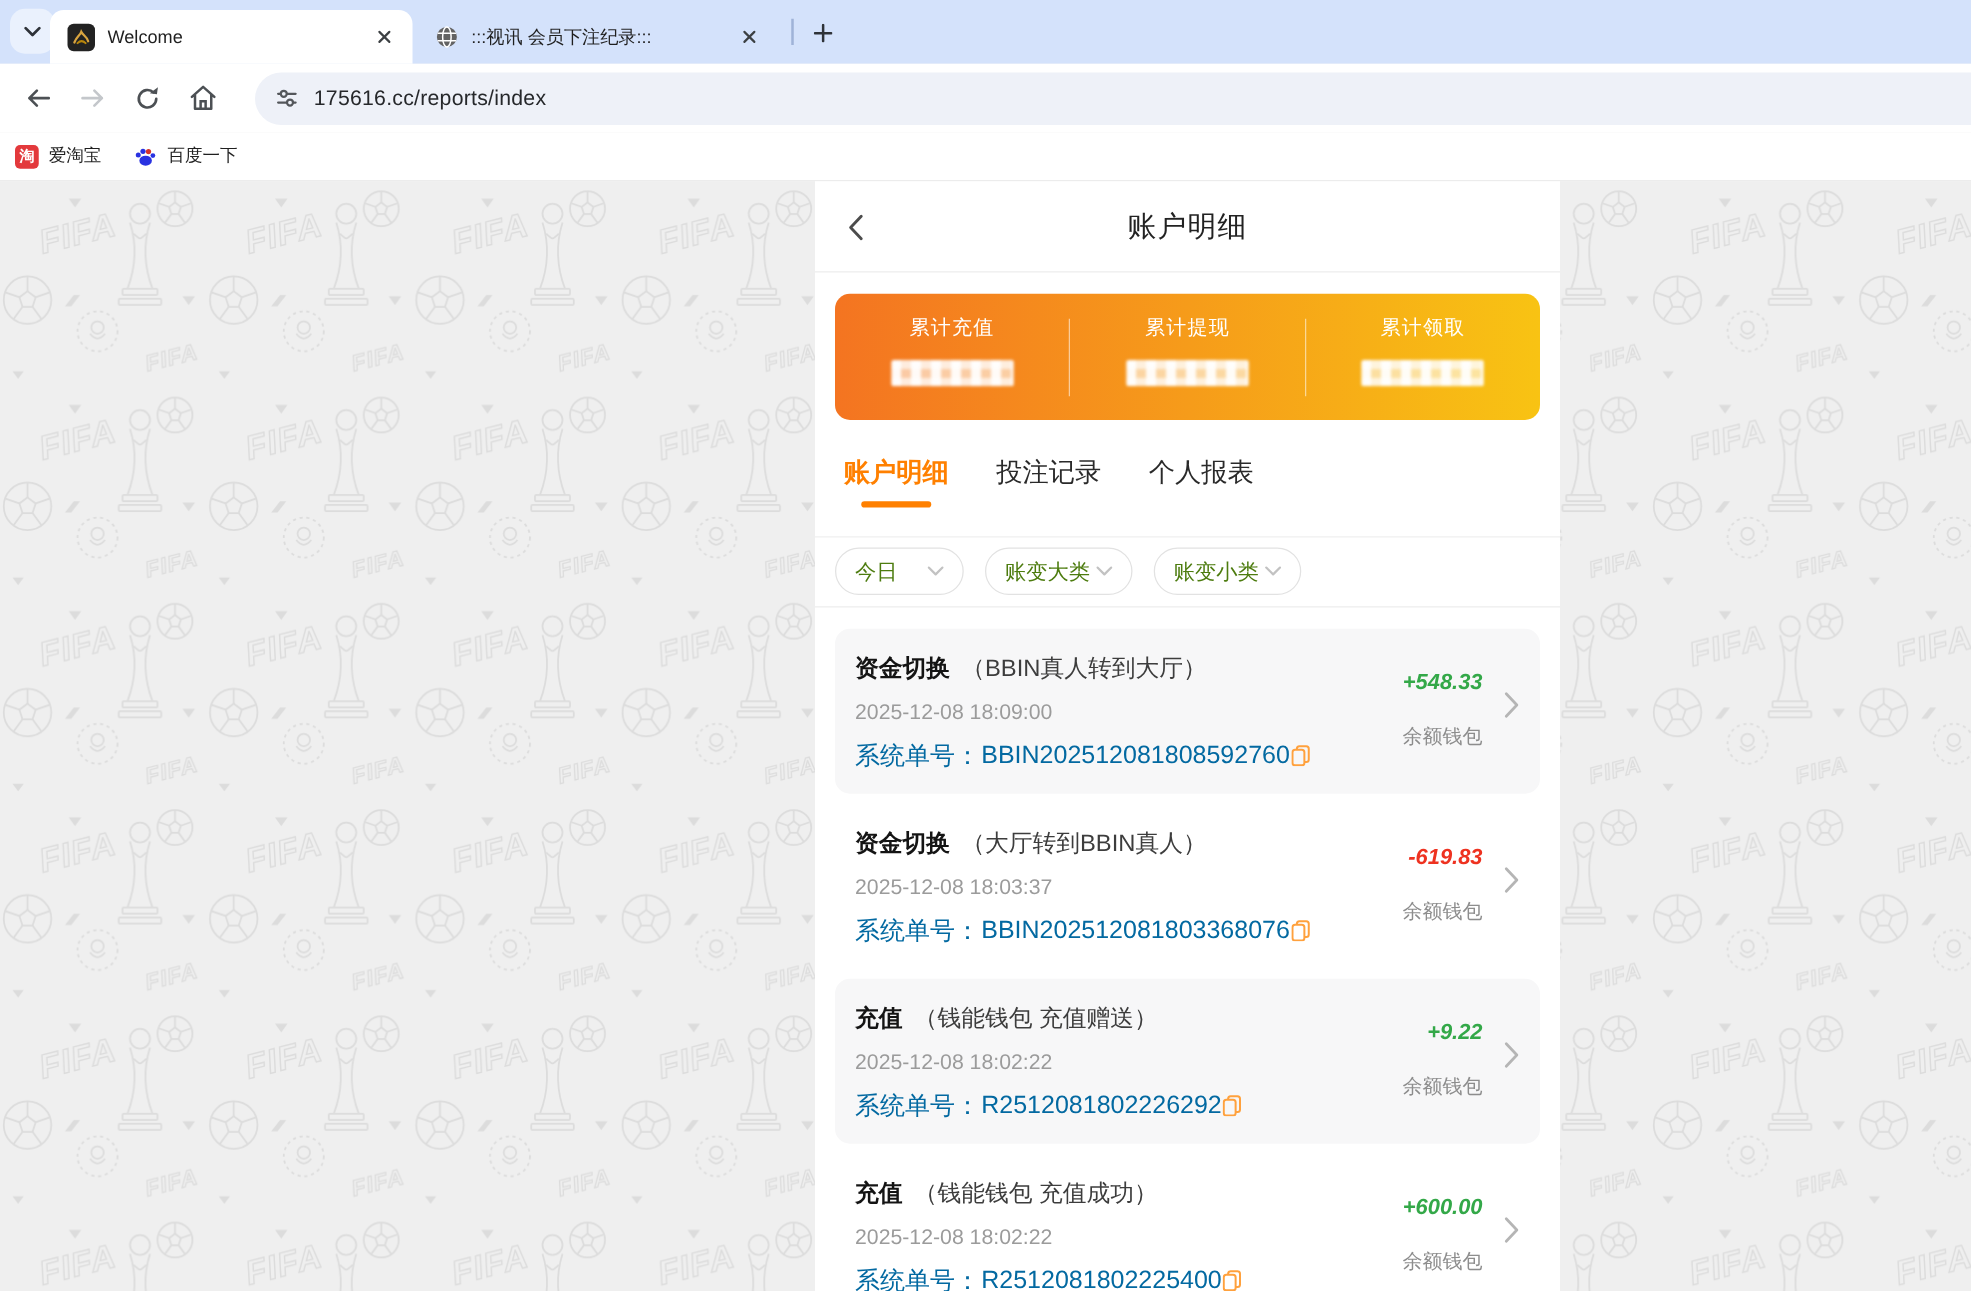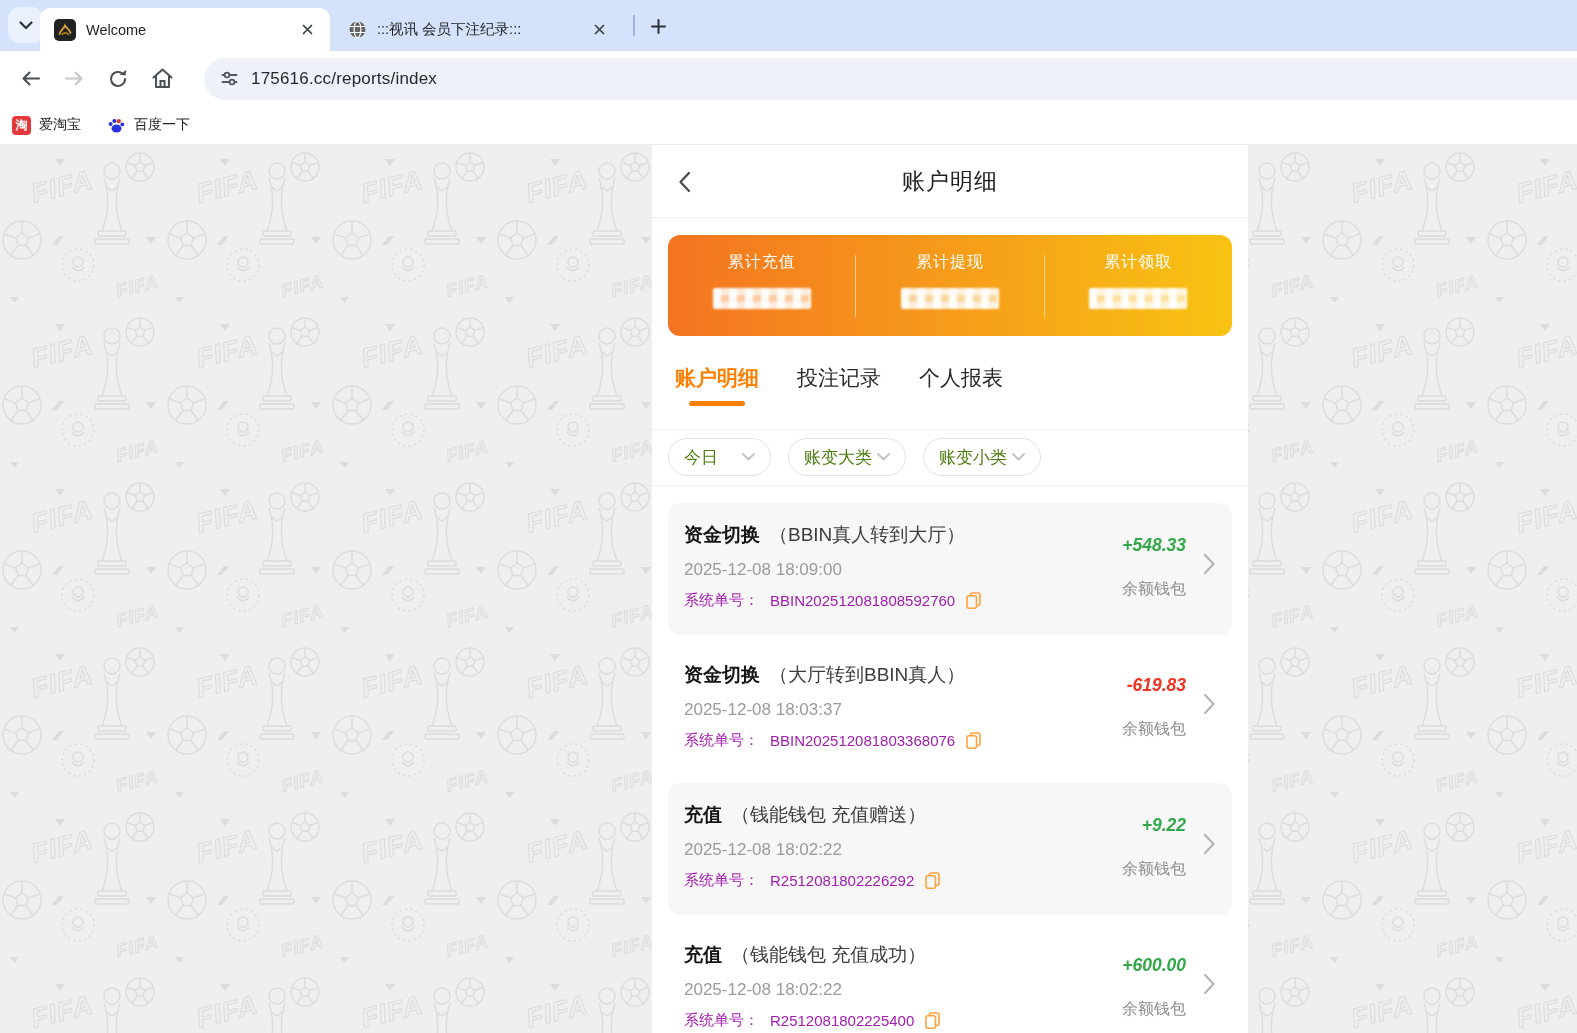--- a/index.html
+++ b/index.html
@@ -79,22 +79,22 @@
   .pill-label { font-size:17px; color:#4d7c0f; }
 
   .tx-list { margin-top:17px; }
   .tx-row { position:relative; margin:0 16px 8px; border-radius:12px;
     padding:19px 16px 0; height:132px; }
   .tx-row.alt { background:#f7f7f8; }
   .tx-title-line { font-size:19px; color:#141414; }
   .tx-type { font-weight:700; }
   .tx-note { font-weight:400; color:#3d3d3d; margin-left:9px; }
   .tx-date { margin-top:12px; font-size:17px; color:#9b9b9b; }
-  .tx-order { margin-top:11px; font-size:15px; color:#a21caf; display:flex;
-    align-items:center; gap:11px; }
+  .tx-order { margin-top:11px; font-size:20px; color:#0369a1; display:flex;
+    align-items:center; gap:1px; }
   .tx-amount { position:absolute; top:32px; right:46px; font-size:17.5px; font-weight:600;font-style:italic; }
   .tx-amount.positive { color:var(--positive); }
   .tx-amount.negative { color:var(--negative); }
   .tx-wallet { position:absolute; top:76px; right:46px; font-size:16px; color:#8d8d8d; }
   .tx-chev { position:absolute; top:50px; right:16px; }
 </style>
 </head>
 <body>
 
 <div class="tabstrip">

